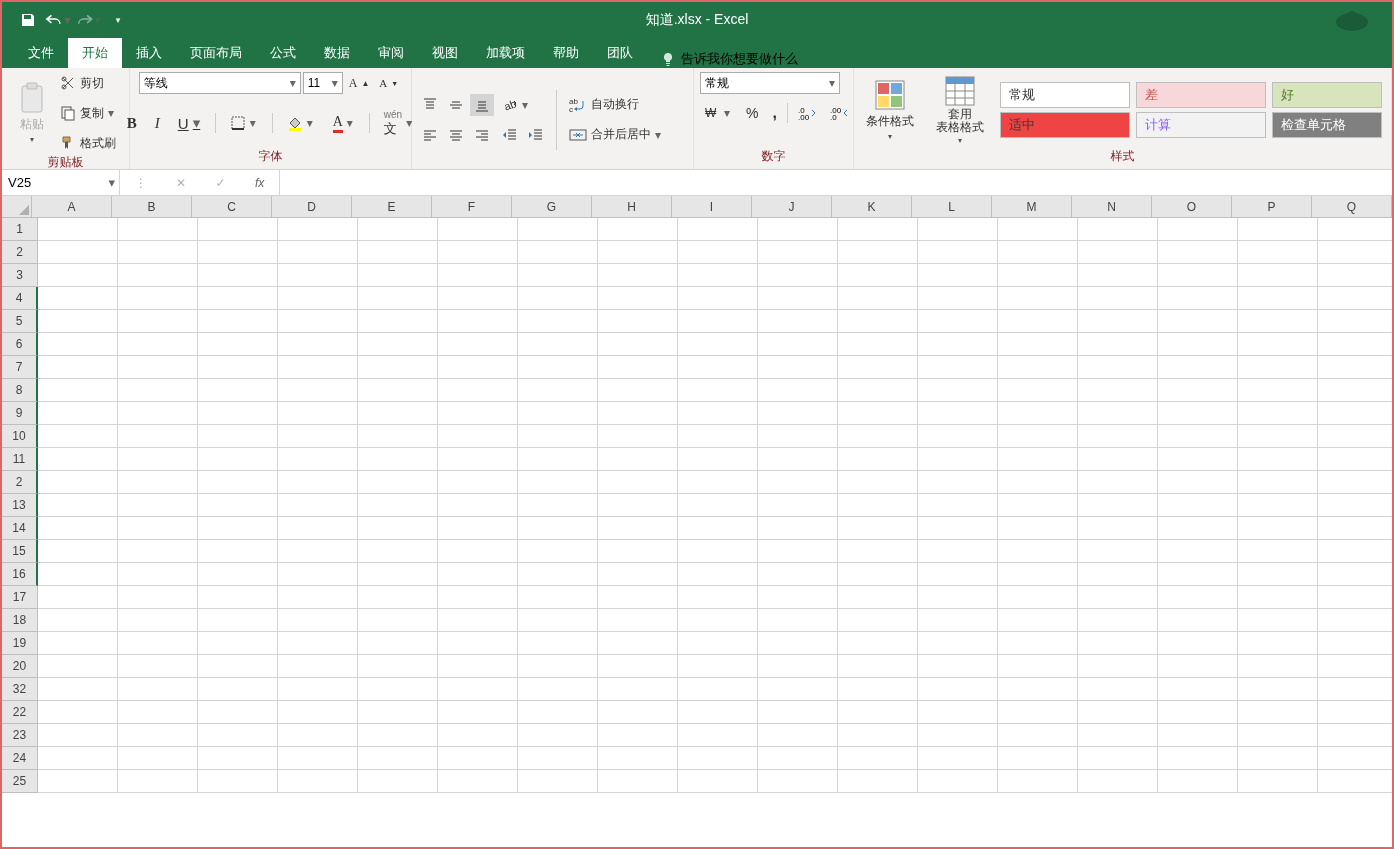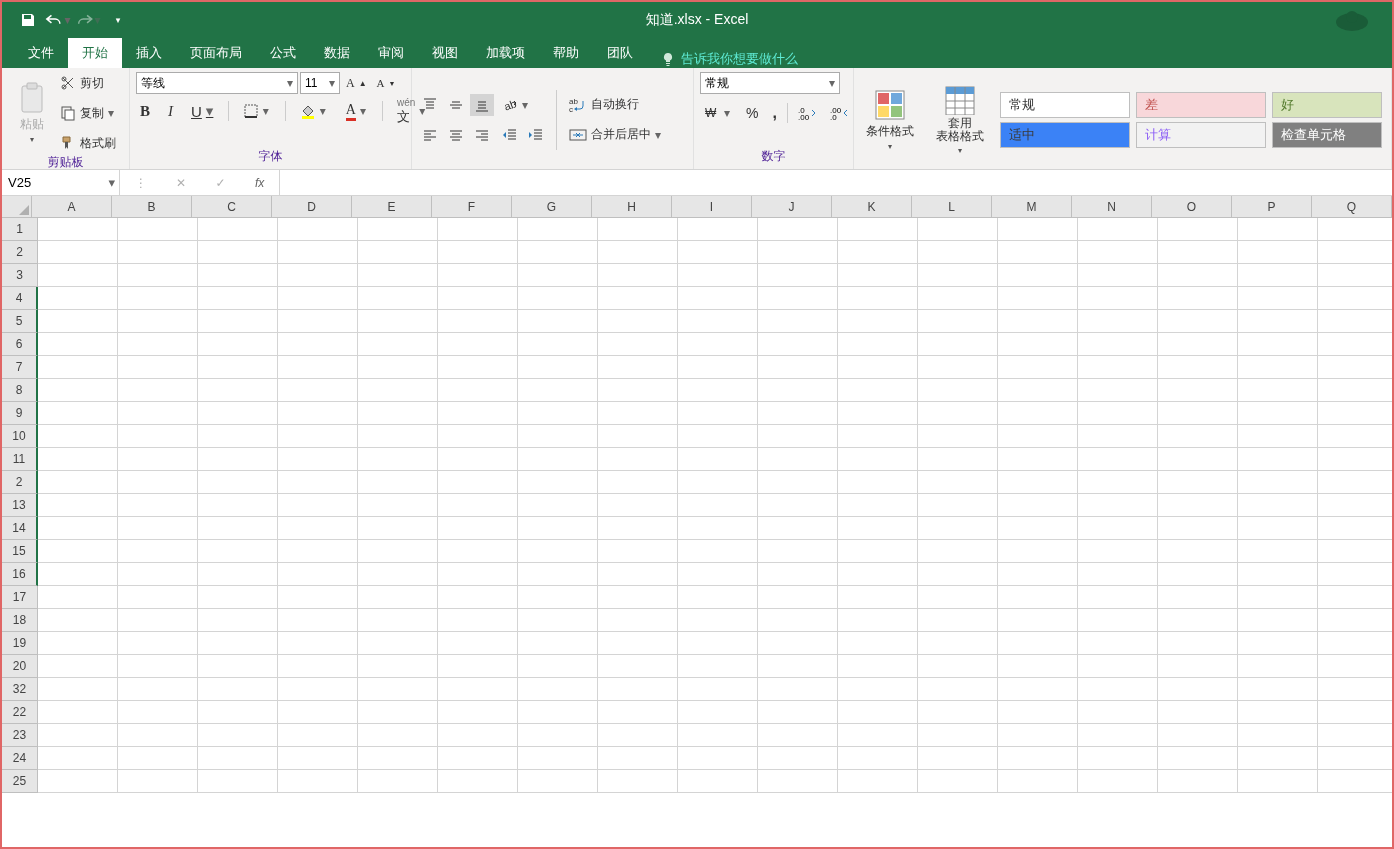--- a/index.html
+++ b/index.html
@@ -7,48 +7,48 @@
 
 .titlebar { height: 36px; background: #217346; display: flex; align-items: center; color: #fff; position: relative; }
 .qat { display: flex; align-items: center; gap: 2px; padding-left: 12px; }
 .qat-btn { width: 28px; height: 26px; display: flex; align-items: center; justify-content: center; color: #fff; }
 .qat-btn.disabled { opacity: 0.45; }
 .titlebar-title { position: absolute; left: 50%; transform: translateX(-50%); font-size: 14px; }
 
 .ribbon-tabs { height: 30px; background: #217346; display: flex; align-items: flex-end; padding-left: 12px; color: #fff; }
 .rtab { padding: 6px 14px; font-size: 13px; cursor: default; }
 .rtab.active { background: #fff; color: #217346; }
-.tellme { display: flex; align-items: center; margin-left: 14px; font-size: 13px; color: #5eead4; }
+.tellme { display: flex; align-items: center; margin-left: 14px; font-size: 13px; color: #000000; }
 .tellme svg { margin-right: 6px; }
 
 .ribbon { height: 102px; background: #f3f2f1; border-bottom: 1px solid #d4d4d4; display: flex; }
 .group { border-right: 1px solid #e1e1e1; display: flex; flex-direction: column; justify-content: space-between; padding: 4px 6px 2px 6px; position: relative; }
 .group-body { flex: 1; display: flex; align-items: center; }
-.group-label { text-align: center; font-size: 12px; color: #4c1d95; padding-bottom: 2px; position: relative; }
+.group-label { text-align: center; font-size: 12px; color: #7f1d1d; padding-bottom: 2px; position: relative; }
 
 .btn-sm { display: flex; align-items: center; gap: 4px; padding: 2px 4px; height: 22px; font-size: 12px; color: #333; }
 .btn-sm svg { flex: none; }
 .drop-arrow { width: 8px; color: #666; }
 .col { display: flex; flex-direction: column; gap: 8px; }
 .row { display: flex; align-items: center; gap: 2px; }
 
 .big-btn { display: flex; flex-direction: column; align-items: center; justify-content: center; width: 48px; height: 70px; font-size: 12px; color: #333; gap: 2px; text-align: center; }
 .big-btn.disabled { color: #aaa; }
 .big-btn .arrow-under { font-size: 8px; color: #555; }
 
 .font-combo, .size-combo, .numfmt-combo { background: #fff; border: 1px solid #ababab; height: 22px; display: flex; align-items: center; padding: 0 4px; font-size: 12px; }
 .font-combo { width: 162px; } .size-combo { width: 40px; } .numfmt-combo { width: 140px; }
 .combo-arrow { margin-left: auto; color: #666; }
 
 .cell-style-grid { display: grid; grid-template-columns: 130px 130px 110px; grid-auto-rows: 26px; gap: 4px 6px; }
 .cell-style { border: 1px solid #bfbfbf; display: flex; align-items: center; padding: 0 8px; font-size: 13px; }
 .cs-normal { background: #fff; color: #333; }
 .cs-bad    { background: #f8d7da; color: #c0504d; }
 .cs-good   { background: #d8e4bc; color: #547b2e; }
-.cs-neutral{ background: #3b82f6; color: #3a3a3a; }
+.cs-neutral{ background: #ef4444; color: #3a3a3a; }
 .cs-calc   { background: #f2f2f2; color: #8b5cf6; }
 .cs-check  { background: #808080; color: #fff; }
 
 .fnbar { height: 26px; background: #fff; border-bottom: 1px solid #d4d4d4; display: flex; align-items: stretch; }
 .namebox { width: 118px; border-right: 1px solid #d4d4d4; display: flex; align-items: center; padding: 0 6px; font-size: 13px; position: relative; }
 .namebox .combo-arrow { position: absolute; right: 4px; }
 .fnbtns { width: 160px; border-right: 1px solid #d4d4d4; display: flex; align-items: center; justify-content: space-around; color: #b0b0b0; }
 .fnbtns .fx { font-style: italic; color: #666; }
 .formula-input { flex: 1; padding: 0 6px; display: flex; align-items: center; }
 
@@ -154,21 +154,21 @@
               <path fill="#555" d="M5 7h3v7l-1.5-2L5 14z"></path>
             </svg>
           <span>格式刷</span>
         </div>
       </div>
     </div>
     <div class="group-label">剪贴板</div>
   </div>
 
   <div class="group" style="width:282px">
-    <div class="group-body col" style="align-items:flex-start; gap:6px; width:100%">
+    <div class="group-body col" style="align-items:center; gap:18px; width:100%">
       <div class="row">
         <div class="font-combo">
             <span>等线</span>
             <span class="combo-arrow">▾</span>
           </div>
         <div class="size-combo">
             <span>11</span>
             <span class="combo-arrow">▾</span>
           </div>
         <div class="btn-sm" style="font-family:serif">A<span style="font-size:8px;vertical-align:super">▲</span></div>
@@ -398,20 +398,21 @@
       </div>
       <div class="cell-style-grid">
         <div class="cell-style cs-normal">常规</div>
         <div class="cell-style cs-bad">差</div>
         <div class="cell-style cs-good">好</div>
         <div class="cell-style cs-neutral">适中</div>
         <div class="cell-style cs-calc">计算</div>
         <div class="cell-style cs-check">检查单元格</div>
       </div>
     </div>
+    <div class="group-label">样式</div>
   </div>
 </div>
 
 <div class="fnbar">
   <div class="namebox">
       <span>V25</span>
       <span class="combo-arrow">▾</span>
     </div>
   <div class="fnbtns">
     <span>⋮</span>

